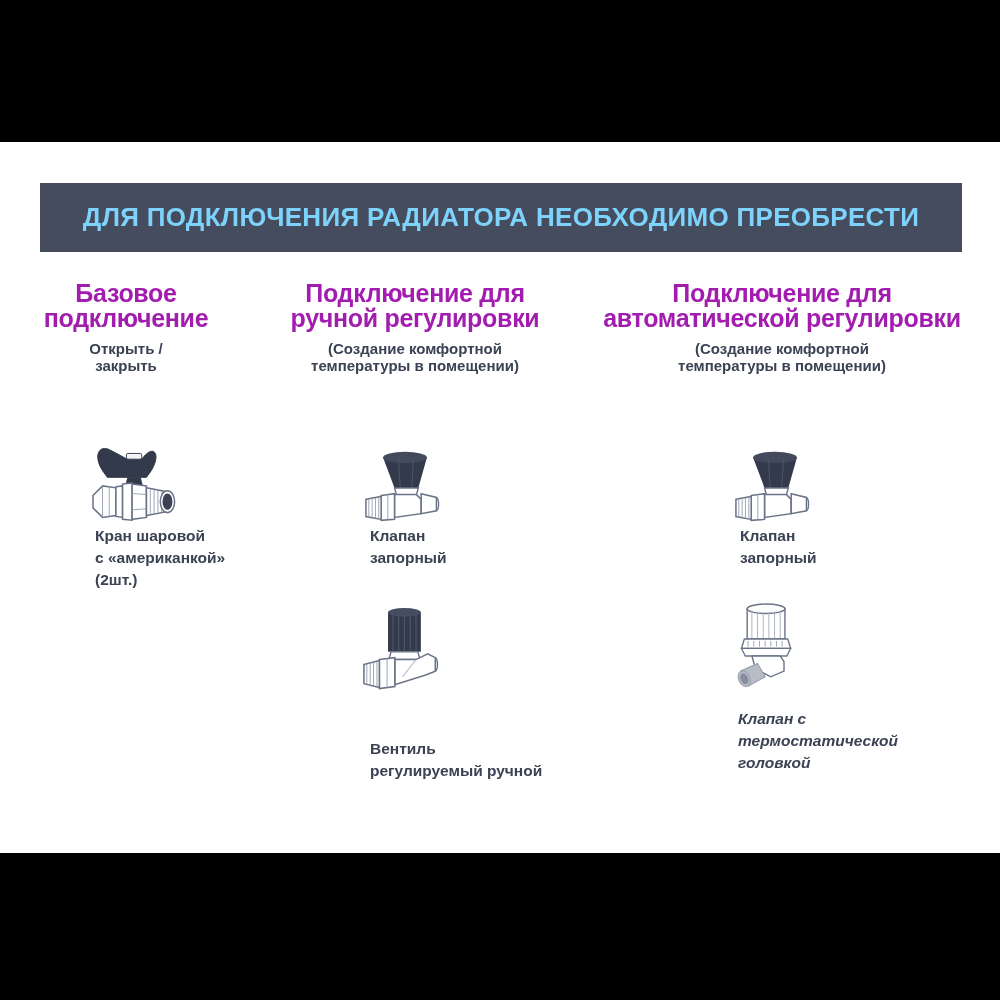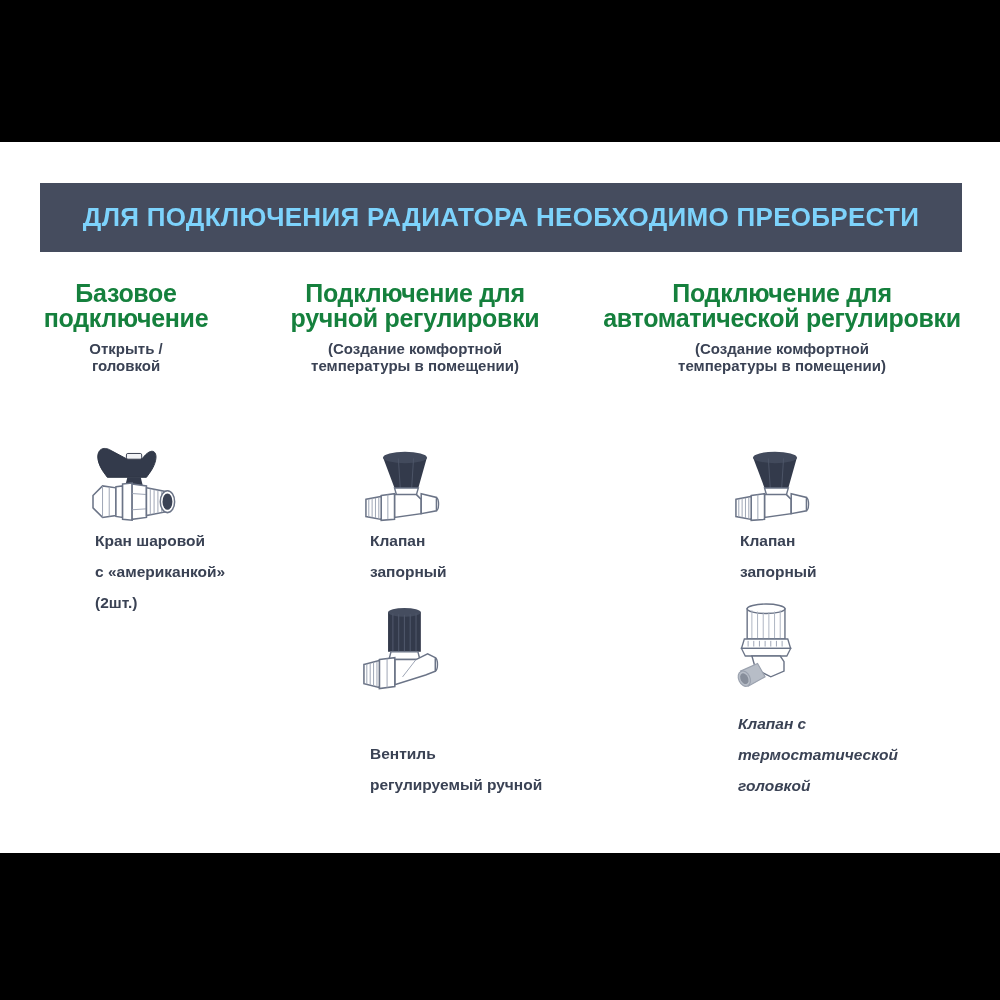--- a/index.html
+++ b/index.html
@@ -36,21 +36,21 @@
     color: #7dd3fc;
     font-size: 26px;
     font-weight: bold;
     letter-spacing: 0.3px;
     white-space: nowrap;
   }
 
   .col-title {
     position: absolute;
     top: 281px;
-    color: #15803d;
+    color: #a21caf;
     font-size: 25px;
     font-weight: bold;
     line-height: 25px;
     text-align: center;
     white-space: pre-line;
     letter-spacing: -0.3px;
   }
   .col-sub {
     position: absolute;
     top: 340px;
@@ -66,21 +66,21 @@
   .col3 { left: 597px; width: 370px; }
 
   .item-icon { position: absolute; }
   .item-icon svg { display: block; width: 100%; height: 100%; }
 
   .item-label {
     position: absolute;
     color: #3a4254;
     font-size: 15.5px;
     font-weight: bold;
-    line-height: 31px;
+    line-height: 22px;
     text-align: left;
     white-space: pre-line;
   }
 
   .icon-ball     { left: 86px;  top: 442px; width: 98px; height: 84px; }
   .icon-shut-2   { left: 362px; top: 446px; width: 86px; height: 81px; }
   .icon-shut-3   { left: 732px; top: 446px; width: 86px; height: 81px; }
   .icon-manual   { left: 362px; top: 603px; width: 82px; height: 90px; }
   .icon-thermo   { left: 733px; top: 600px; width: 68px; height: 95px; }
 
@@ -97,21 +97,21 @@
 
   <div class="letterbox letterbox-top"></div>
 
   <div class="banner">
     <span class="banner-text">ДЛЯ ПОДКЛЮЧЕНИЯ РАДИАТОРА НЕОБХОДИМО ПРЕОБРЕСТИ</span>
   </div>
 
   <div class="col-title col1">Базовое
 подключение</div>
   <div class="col-sub col1">Открыть /
-головкой</div>
+закрыть</div>
 
   <div class="col-title col2">Подключение для
 ручной регулировки</div>
   <div class="col-sub col2">(Создание комфортной
 температуры в помещении)</div>
 
   <div class="col-title col3">Подключение для
 автоматической регулировки</div>
   <div class="col-sub col3">(Создание комфортной
 температуры в помещении)</div>

